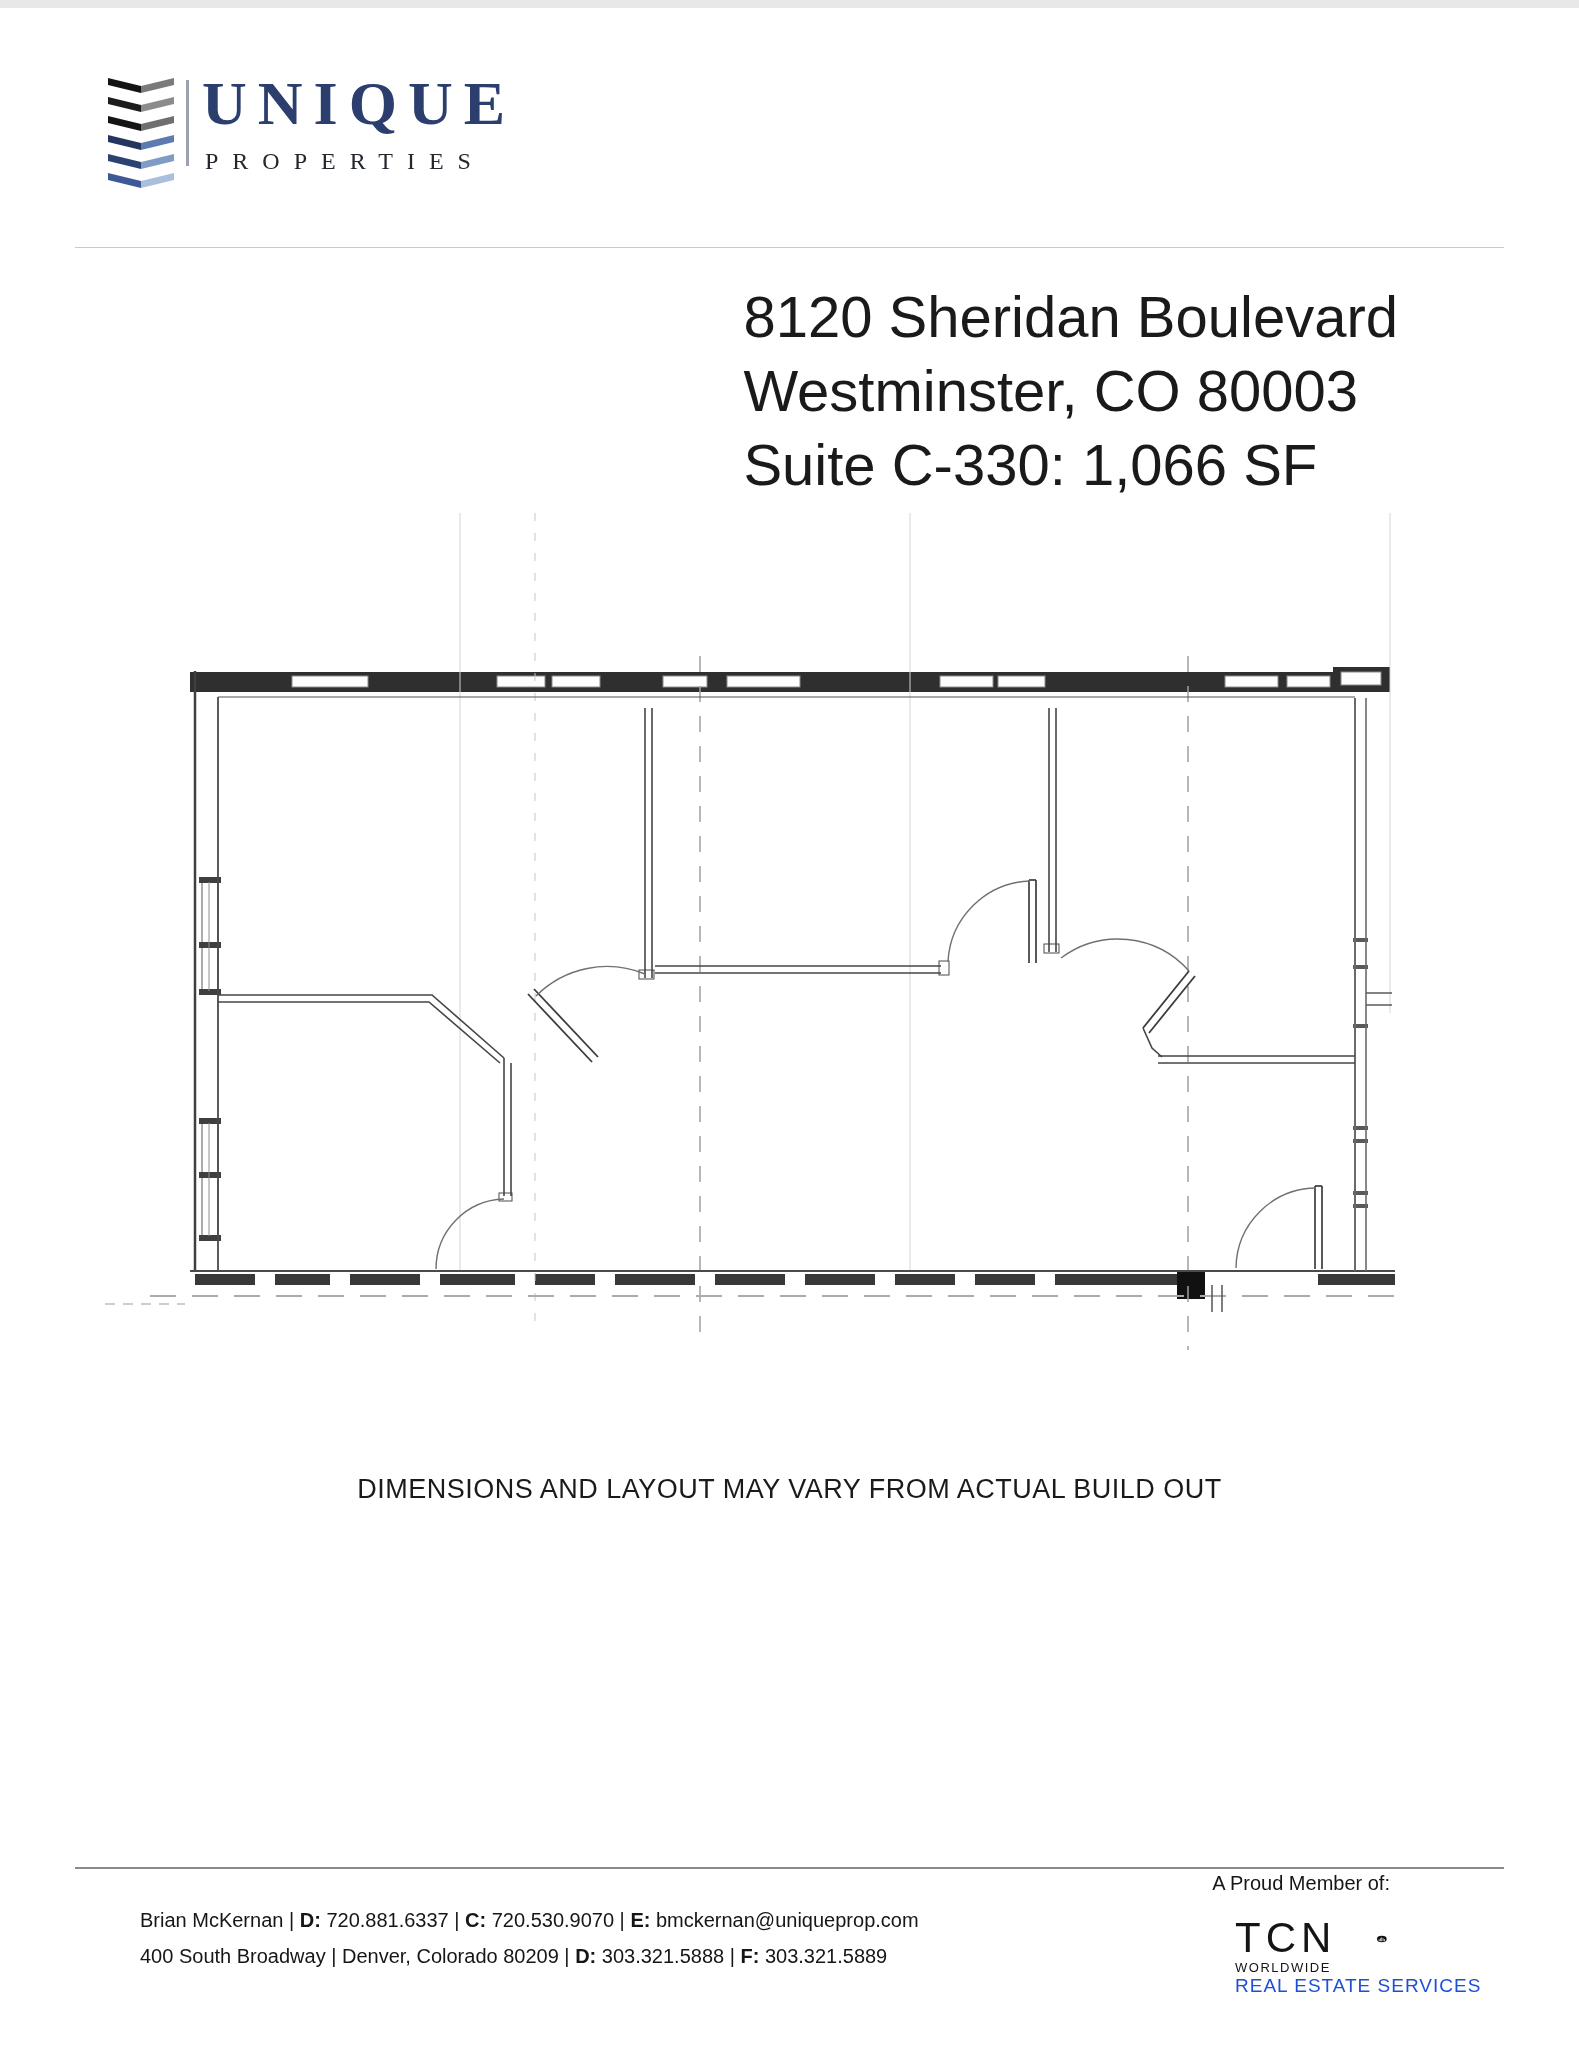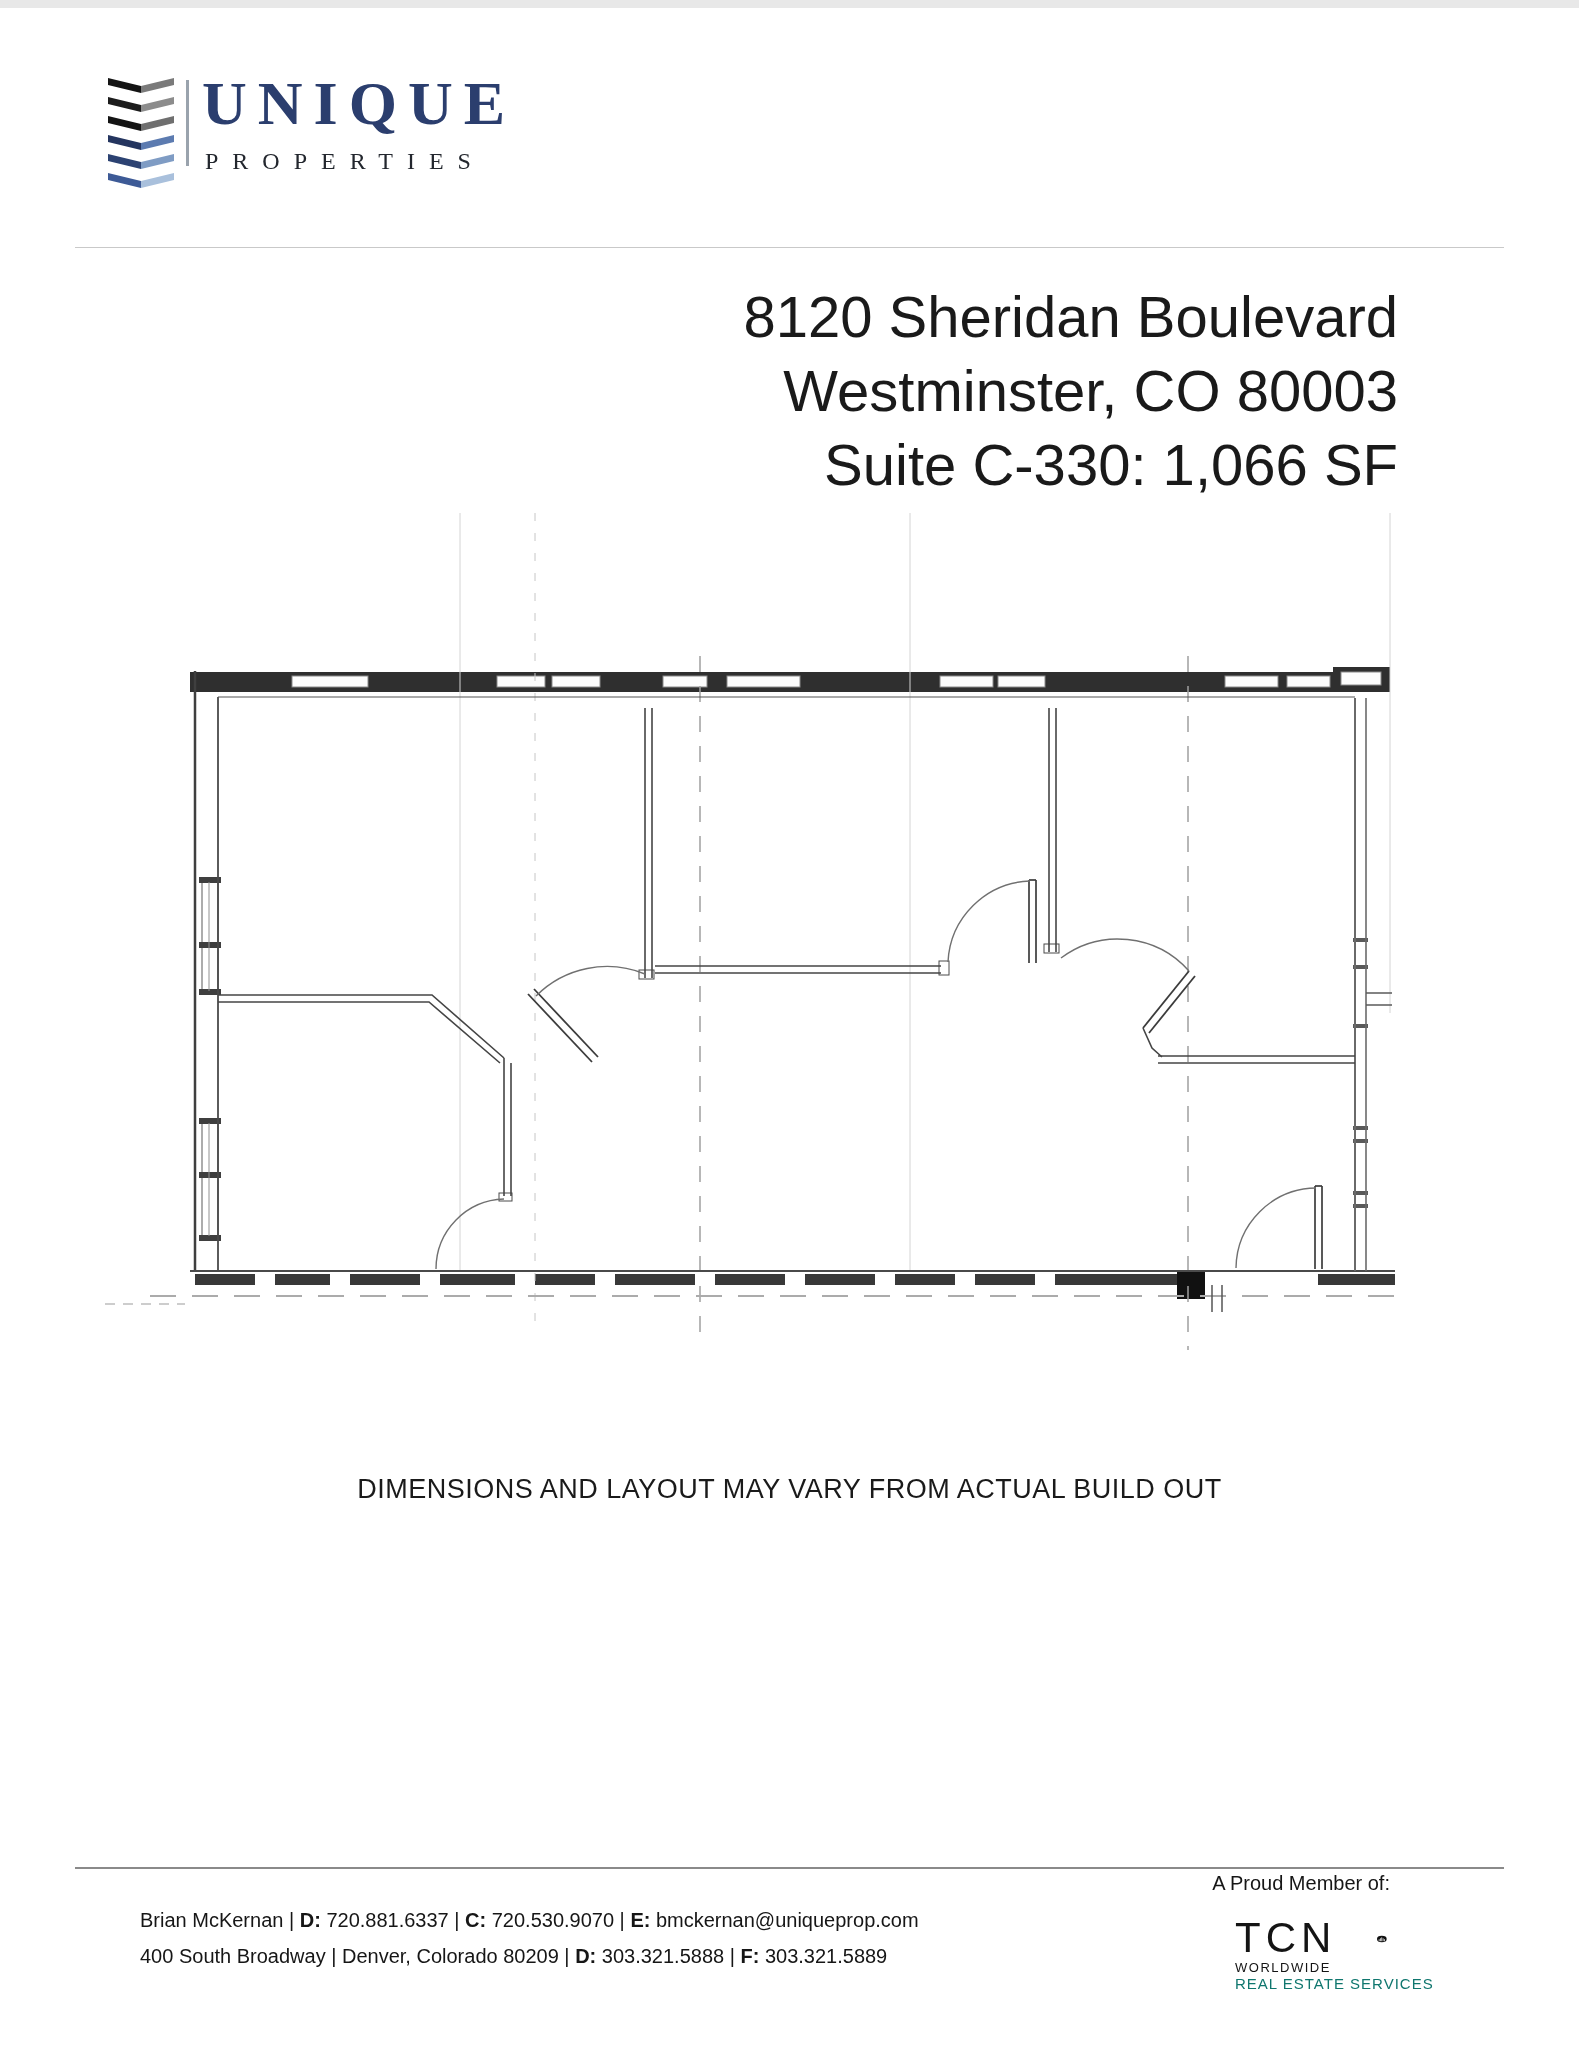--- a/index.html
+++ b/index.html
@@ -20,21 +20,21 @@
   .logo-sub{
     position:absolute;left:97px;top:74px;white-space:nowrap;
     font-family:"Liberation Serif",serif;font-weight:500;
     font-size:24px;letter-spacing:14px;color:#23272e;
   }
   
   .rule{position:absolute;left:75px;width:1429px;}
   .rule-top{top:239px;height:1px;background:#c9c9c9;}
   .rule-bottom{top:1859px;height:2px;background:#8a8a8a;}
   .address{
-    position:absolute;top:272px;right:181px;text-align:right;
+    position:absolute;top:272px;right:181px;text-align:left;
     font-size:58px;line-height:74px;color:#1a1a1a;
   }
   
   .plan{position:absolute;left:0;top:0;width:1579px;height:2048px;}
   
   .disclaimer{
     position:absolute;left:0;top:1466px;width:1579px;text-align:center;
     font-size:27px;font-weight:500;letter-spacing:.5px;color:#1a1a1a;
   }
   
@@ -48,21 +48,21 @@
     font-size:20px;color:#161616;
   }
   .tcn{position:absolute;right:192px;top:1906px;width:152px;}
   .tcn-row{display:flex;align-items:center;gap:39px;}
   .tcn-name{
     font-size:42px;line-height:40px;letter-spacing:5px;color:#141414;
     font-weight:400;
   }
   .tcn-globe{margin-left:2px;margin-top:2px;}
   .tcn-l1{font-size:13px;letter-spacing:1.5px;color:#141414;margin-top:-2px;}
-  .tcn-l2{font-size:15px;letter-spacing:1px;color:#0f766e;white-space:nowrap;}
+  .tcn-l2{font-size:19px;letter-spacing:1px;color:#1d4ed8;white-space:nowrap;}
 </style>
 </head>
 <body>
 
 <div class="page">
 
   <div class="logo">
     <svg class="logo-icon" id="logo-icon" width="66" height="112" viewBox="0 0 66 112">
         <polygon points="0,0 33,8 33,15 0,7" fill="#141414"></polygon>
         <polygon points="33,8 66,0 66,7 33,15" fill="#7a7a7a"></polygon>

